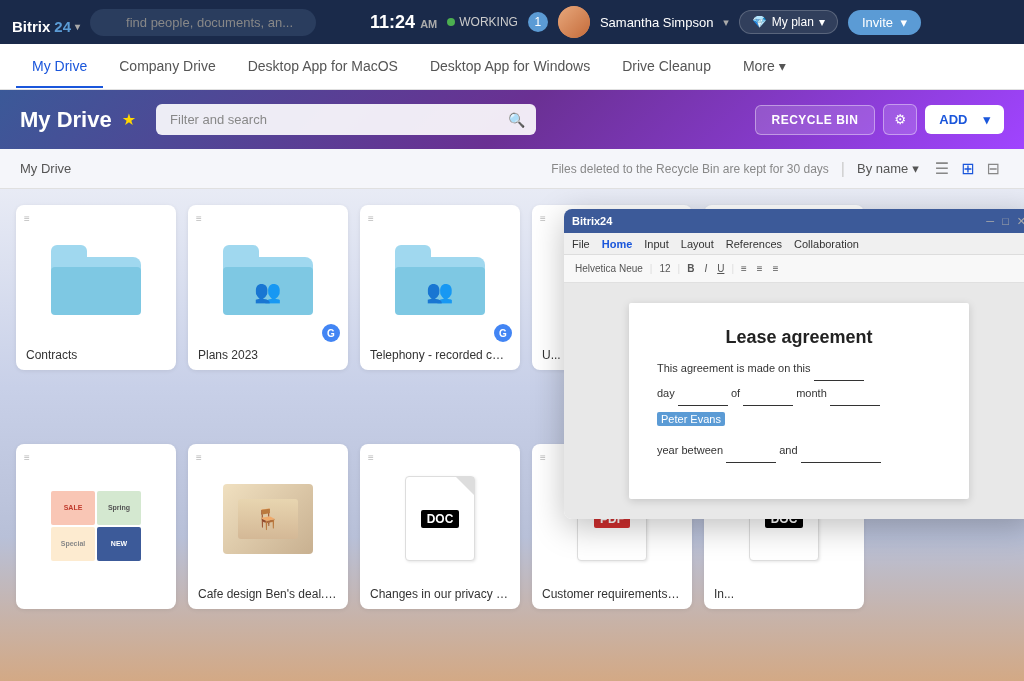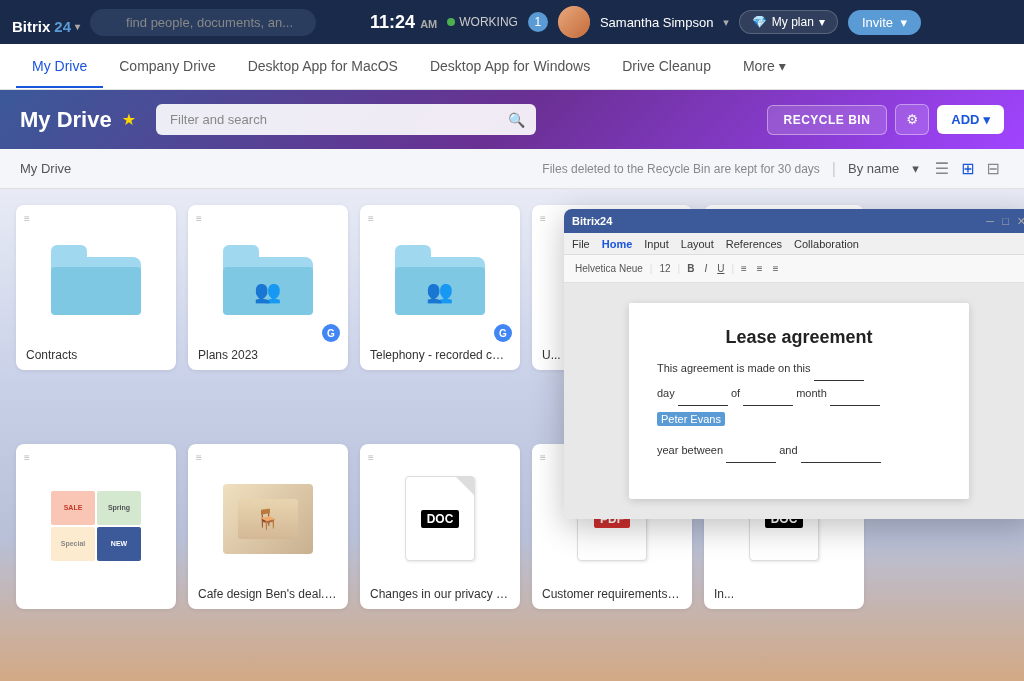--- a/index.html
+++ b/index.html
@@ -43,30 +43,30 @@
     }
     .page-title { color: #fff; font-size: 22px; font-weight: 600; }
     .star-icon { color: #ffd700; font-size: 16px; }
     .filter-input-wrapper { flex: 1; max-width: 380px; position: relative; margin-left: 10px; }
     .filter-input { width: 100%; padding: 8px 36px 8px 14px; border-radius: 6px; border: none; font-size: 13px; background: rgba(255,255,255,0.9); color: #333; }
     .filter-input::placeholder { color: #888; }
     .filter-search-icon { position: absolute; right: 10px; top: 50%; transform: translateY(-50%); color: #888; font-size: 14px; }
     .header-actions { display: flex; gap: 8px; margin-left: auto; align-items: center; }
     .recycle-btn { background: rgba(255,255,255,0.15); border: 1px solid rgba(255,255,255,0.4); color: #fff; padding: 7px 16px; border-radius: 6px; font-size: 12px; font-weight: 600; letter-spacing: 0.5px; cursor: pointer; }
     .settings-btn { background: rgba(255,255,255,0.15); border: 1px solid rgba(255,255,255,0.4); color: #fff; padding: 7px 10px; border-radius: 6px; cursor: pointer; }
-    .add-btn { background: #fff; color: #1a56db; padding: 7px 14px; border: none; border-radius: 6px; font-size: 13px; font-weight: 600; cursor: pointer; display: flex; align-items: center; gap: 4px; }
+    .add-btn { background: #fff; color: #1a56db; padding: 7px 14px; border: none; border-radius: 6px; font-size: 13px; font-weight: 600; cursor: pointer; display: flex; align-items: center; gap: 16px; }
 
     
     .breadcrumb-bar {
       display: flex; align-items: center; justify-content: space-between; background: #f5f6fa; padding: 8px 20px; border-bottom: 1px solid #e0e0e0;
     }
     .breadcrumb-text { font-size: 13px; color: #555; }
     .breadcrumb-right { display: flex; align-items: center; gap: 12px; }
     .breadcrumb-info { font-size: 12px; color: #888; }
-    .sort-btn { display: flex; align-items: center; gap: 13px; font-size: 13px; color: #555; cursor: pointer; background: none; border: none; }
+    .sort-btn { display: flex; align-items: center; gap: 4px; font-size: 13px; color: #555; cursor: pointer; background: none; border: none; }
     .view-btns { display: flex; gap: 4px; }
     .view-btn { background: none; border: none; cursor: pointer; color: #888; font-size: 16px; padding: 2px 4px; }
     .view-btn.active { color: #1a56db; }
 
     
     .main-content {
       background: linear-gradient(180deg, #e8ebf5 0%, #c8d0e8 40%, #b8c0d8 70%, #d4a882 100%);
       padding: 16px; display: flex; flex-wrap: wrap; gap: 12px; overflow-y: auto;
       height: calc(681px - 44px - 46px - 56px - 38px);
       position: relative;

